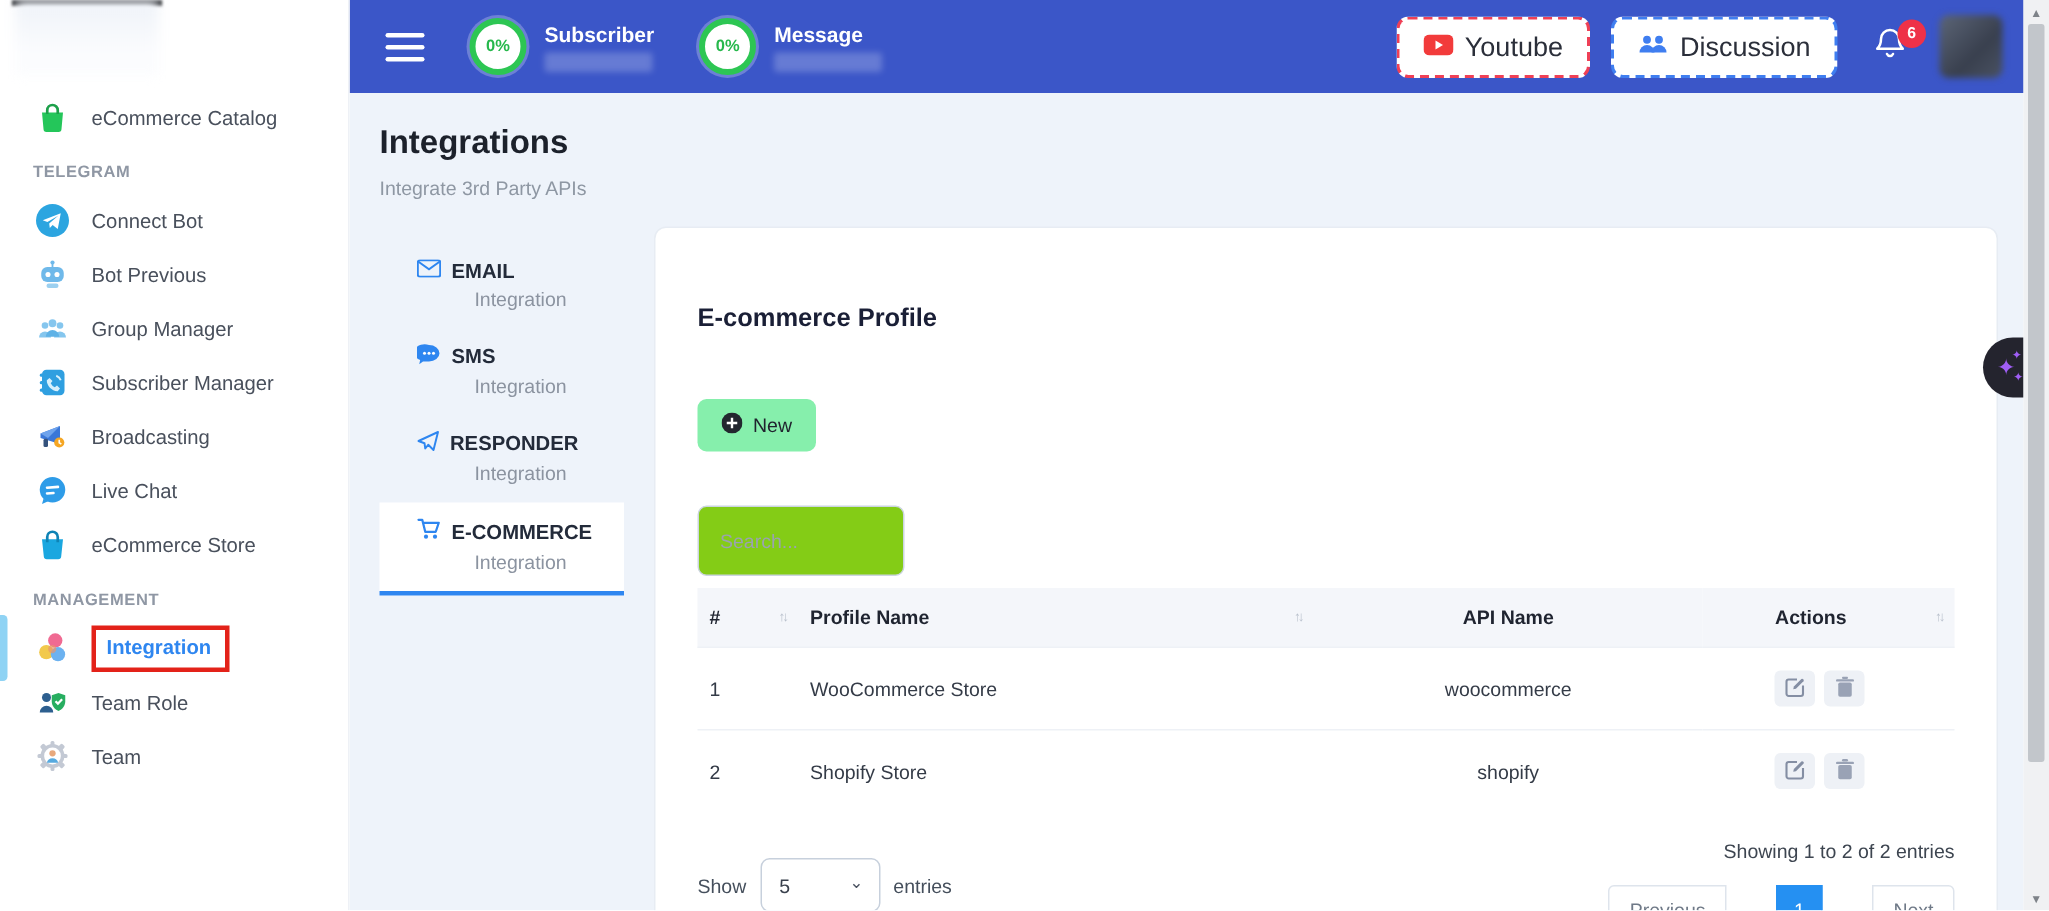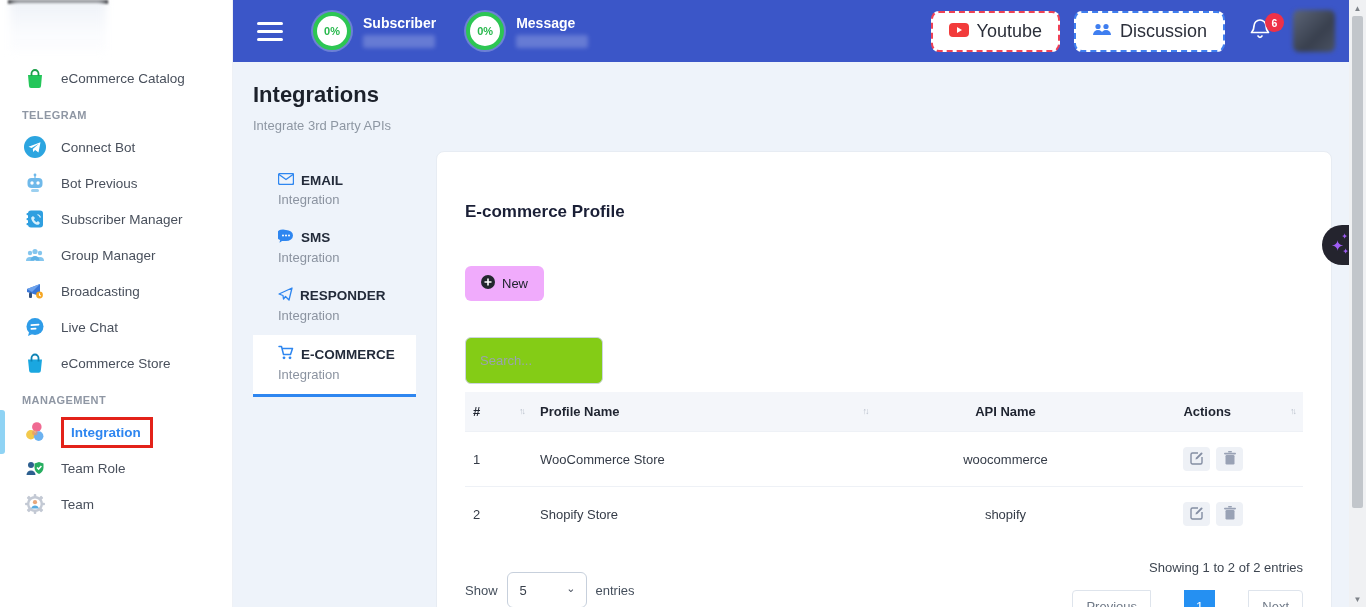--- a/index.html
+++ b/index.html
@@ -37,30 +37,30 @@
   .bell-wrap { position:relative; margin:0 22px 0 24px; cursor:pointer; }
   .badge { position:absolute; top:-4px; right:-13px; width:19px; height:19px; border-radius:50%; background:#ee3148; color:#fff; font-size:10.5px; font-weight:700; display:flex; align-items:center; justify-content:center; }
   .avatar { width:42px; height:42px; border-radius:6px; background:linear-gradient(135deg,#5c6577,#39404e 60%,#4a5263); filter:blur(2px); cursor:pointer; }
 
   
   .main { position:absolute; left:233px; top:62px; width:1116px; height:545px; background:#eef3fa; padding:20px 0 0 20px; overflow:hidden; }
   .page-title { font-size:22px; font-weight:700; color:#1c212b; }
   .page-sub { font-size:13px; color:#8e97a3; margin-top:10px; }
   .content-row { display:flex; margin-top:18px; align-items:flex-start; }
 
-  .tabcol { width:163px; flex:0 0 163px; padding-top:12px; }
+  .tabcol { width:163px; flex:0 0 163px; padding-top:12px;text-align:center; }
   .tab { padding:10px 0 12px 25px; cursor:pointer; }
   .tab .t1 { display:flex; align-items:center; gap:7px; font-size:13.5px; font-weight:700; color:#232b3a; }
   .tab .t2 { font-size:13px; color:#8b93a0; margin-top:4px; }
   .tab.active { background:#fff; border-bottom:3px solid #2e86f0; }
 
   .card { flex:1; margin-left:20px; margin-right:17px; background:#fff; border:1px solid #e7ecf3; border-radius:8px 8px 0 0; min-height:447px; padding:50px 28px 0 28px; }
   .card-head { display:flex; align-items:flex-start; gap:44px;flex-direction:column; }
   .card-title { font-size:17px; font-weight:700; color:#1a1f36; }
-  .new-btn { display:flex; align-items:center; gap:7px; background:#f0abfc; border:none; border-radius:6px; padding:9px 16px; font-size:13px; color:#20242e; cursor:pointer; font-family:inherit; }
+  .new-btn { display:flex; align-items:center; gap:7px; background:#86efac; border:none; border-radius:6px; padding:9px 16px; font-size:13px; color:#20242e; cursor:pointer; font-family:inherit; }
   .search-input { margin-top:36px; width:138px; height:47px; border:1px solid #ccd5e0; border-radius:6px; padding:0 14px; font-size:13px; color:#3a414d; font-family:inherit; background:#84cc16; }
   .search-input::placeholder { color:#9aa3af; }
 
   table.grid { width:100%; border-collapse:collapse; margin-top:8px; }
   .grid th { background:#f4f6fa; font-size:13px; font-weight:700; color:#1f2430; text-align:left; padding:12px 8px; }
   .grid th .sort { float:right; font-size:9px; color:#b9c0cc; letter-spacing:-2px; margin-top:2px; }
   .grid td { font-size:13px; color:#343b47; padding:15px 8px; border-top:1px solid #eef1f6; }
   .col-num { width:8%; }
   .col-profile { width:41%; }
   .col-api { width:31%; text-align:center !important; }
@@ -131,43 +131,43 @@
             <rect x="3.5" y="6" width="15" height="10" rx="4" fill="#6fb9ea"></rect>
             <circle cx="8" cy="11" r="1.7" fill="#fff"></circle>
             <circle cx="14" cy="11" r="1.7" fill="#fff"></circle>
             <rect x="7" y="17" width="8" height="3" rx="1.5" fill="#9cd0f0"></rect>
           </svg>
       </span>
       <span class="lbl">Bot Previous</span>
     </div>
     <div class="side-item">
       <span class="side-icon">
-        <svg width="22" height="22" viewBox="0 0 22 22">
-            <rect x="4" y="2.5" width="15" height="17" rx="3" fill="#2f9fe0"></rect>
-            <rect x="2.5" y="5" width="2.5" height="2.2" rx="1" fill="#2f9fe0"></rect>
-            <rect x="2.5" y="10" width="2.5" height="2.2" rx="1" fill="#2f9fe0"></rect>
-            <rect x="2.5" y="15" width="2.5" height="2.2" rx="1" fill="#2f9fe0"></rect>
-            <path d="M9 8 l2 2 -1.2 1.5 a6 6 0 0 0 2.7 2.7 L14 13 l2 2 -1.5 1.8 c-3.5.3-7.6-3.8-7.3-7.3 Z" fill="#d6f0fc"></path>
-            <path d="M13.5 6.5 a5 5 0 0 1 3 3" stroke="#d6f0fc" stroke-width="1.3" fill="none"></path>
-          </svg>
-      </span>
-      <span class="lbl">Subscriber Manager</span>
-    </div>
-    <div class="side-item">
-      <span class="side-icon">
         <svg width="22" height="22" viewBox="0 0 22 22" fill="#85c6ee">
             <circle cx="6" cy="9" r="2.2"></circle>
             <circle cx="16" cy="9" r="2.2"></circle>
             <circle cx="11" cy="7.5" r="2.6"></circle>
             <path d="M2 17 a4 4 0 0 1 8 0 Z"></path>
             <path d="M12 17 a4 4 0 0 1 8 0 Z"></path>
             <path d="M6.5 16.5 a4.5 4.5 0 0 1 9 0 Z" fill="#5fb2e6"></path>
           </svg>
       </span>
       <span class="lbl">Group Manager</span>
+    </div>
+    <div class="side-item">
+      <span class="side-icon">
+        <svg width="22" height="22" viewBox="0 0 22 22">
+            <rect x="4" y="2.5" width="15" height="17" rx="3" fill="#2f9fe0"></rect>
+            <rect x="2.5" y="5" width="2.5" height="2.2" rx="1" fill="#2f9fe0"></rect>
+            <rect x="2.5" y="10" width="2.5" height="2.2" rx="1" fill="#2f9fe0"></rect>
+            <rect x="2.5" y="15" width="2.5" height="2.2" rx="1" fill="#2f9fe0"></rect>
+            <path d="M9 8 l2 2 -1.2 1.5 a6 6 0 0 0 2.7 2.7 L14 13 l2 2 -1.5 1.8 c-3.5.3-7.6-3.8-7.3-7.3 Z" fill="#d6f0fc"></path>
+            <path d="M13.5 6.5 a5 5 0 0 1 3 3" stroke="#d6f0fc" stroke-width="1.3" fill="none"></path>
+          </svg>
+      </span>
+      <span class="lbl">Subscriber Manager</span>
     </div>
     <div class="side-item">
       <span class="side-icon">
         <svg width="22" height="22" viewBox="0 0 22 22">
             <path d="M3 9 l13-5 v12 l-13-4 Z" fill="#3a77d8"></path>
             <path d="M3 9 l13-5 -8 8 Z" fill="#6ea3ec"></path>
             <rect x="5" y="12.5" width="3" height="5.5" rx="1" fill="#35527c"></rect>
             <circle cx="15.5" cy="15" r="3.4" fill="#f5a623"></circle>
             <path d="M15.5 13.2 v2 l1.4.9" stroke="#fff" stroke-width="1.1" fill="none"></path>
           </svg>

